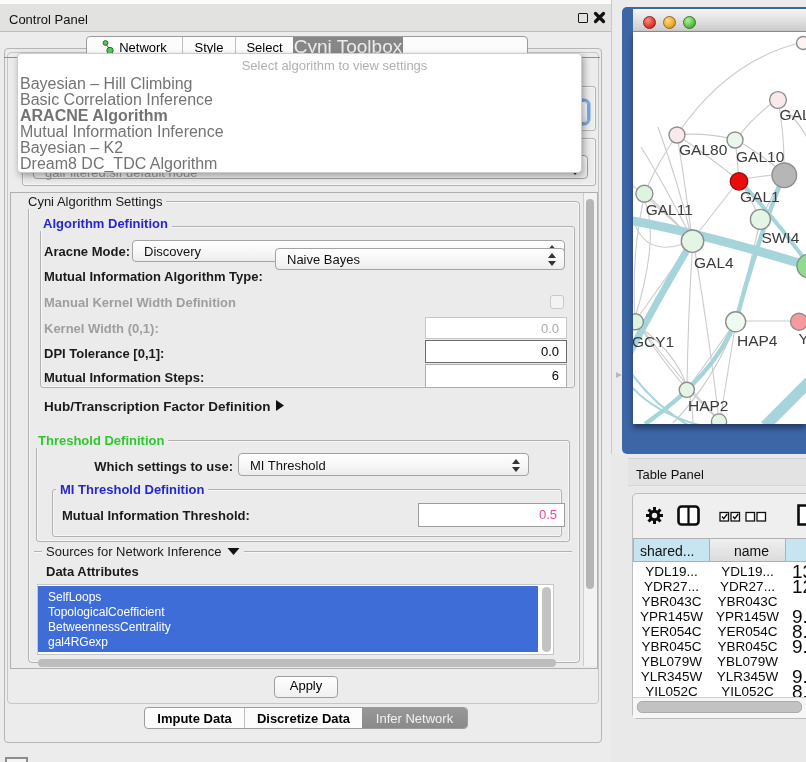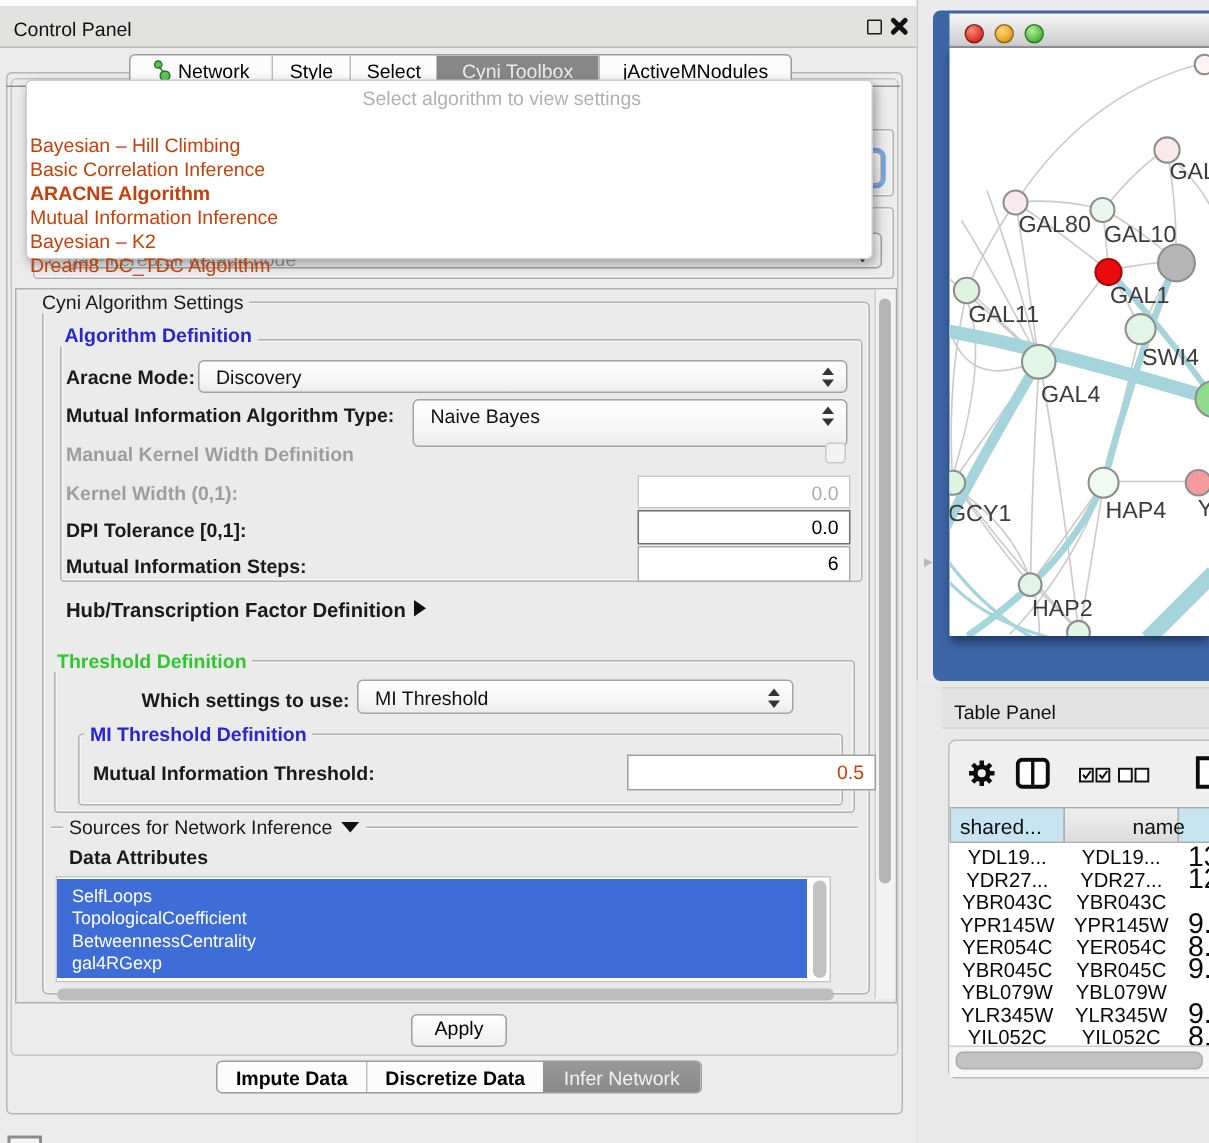--- a/index.html
+++ b/index.html
@@ -37,22 +37,21 @@
 <div class="ab" style="left:4px;top:57px;width:596px;height:1px;background:#8e8e8e"></div>
 <div class="ab" style="left:86px;top:36px;width:442px;height:22px;background:#fcfcfc;border:1px solid #9c9c9c;border-radius:4px;box-sizing:border-box;display:flex;overflow:hidden">
  <div style="width:95px;display:flex;align-items:center;justify-content:center;border-right:1px solid #bdbdbd;font-size:13px">
    <svg width="13" height="15" viewBox="0 0 13 15" style="margin-right:4px">
         <circle cx="3.5" cy="3" r="2.4" fill="#57c957" stroke="#1d7a1d"></circle>
         <circle cx="8" cy="10.5" r="3.2" fill="#57c957" stroke="#1d7a1d"></circle>
         <path d="M4 4.5 L7 8" stroke="#555" stroke-width="1"></path>
       </svg>Network</div>
  <div style="width:52px;display:flex;align-items:center;justify-content:center;border-right:1px solid #bdbdbd;font-size:13px">Style</div>
  <div style="width:57px;display:flex;align-items:center;justify-content:center;font-size:13px">Select</div>
- <div style="width:110px;display:flex;align-items:center;justify-content:center;font-size:13px;background:#878787;color:#ededed">Cyni Toolbox</div>
- <div style="width:128px;display:flex;align-items:center;justify-content:center;border-left:1px solid #bdbdbd;font-size:13px">jActiveMNodules</div>
+ <div style="width:110px;display:flex;align-items:center;justify-content:center;font-size:19px;background:#878787;color:#ededed">Cyni Toolbox</div>
 </div>
 
 <div class="ab grp" style="left:22px;top:86px;width:572px;height:43px"></div>
 <div class="ab combo" style="left:35px;top:101px;width:553px;height:22px;box-shadow:0 0 0 2.5px rgba(90,156,231,.85)">
     <div class="arr" style="top:0"></div>
   </div>
 <div class="ab grp" style="left:22px;top:138px;width:572px;height:46px"></div>
 <div class="ab combo" style="left:33px;top:155px;width:555px;height:24px">
     <div class="tx" style="color:#9a9a9a;top:9px">galFiltered.sif default node</div>
     <div class="arr" style="top:2px"></div>
@@ -68,21 +67,21 @@
 <div class="ab grp" style="left:40px;top:226px;width:533px;height:160px"></div>
 <div class="ab gl b" style="left:39px;top:216px;color:#2727cf">Algorithm Definition</div>
 
 <div class="ab lbl" style="left:44px;top:244px">Aracne Mode:</div>
 <div class="ab combo" style="left:132px;top:240px;width:433px;height:22px">
     <div class="tx">Discovery</div>
     <div class="arr" style="top:0"></div>
   </div>
 
 <div class="ab lbl" style="left:44px;top:269px">Mutual Information Algorithm Type:</div>
-<div class="ab combo" style="left:275px;top:266px;width:290px;height:32px">
+<div class="ab combo" style="left:275px;top:248px;width:290px;height:22px">
     <div class="tx">Naive Bayes</div>
     <div class="arr" style="top:0"></div>
   </div>
 
 <div class="ab lbl dis" style="left:44px;top:295px">Manual Kernel Width Definition</div>
 <div class="ab" style="left:550px;top:295px;width:12px;height:12px;background:#f3f3f3;border:1px solid #c9c9c9;border-radius:3px"></div>
 
 <div class="ab lbl dis" style="left:44px;top:321px">Kernel Width (0,1):</div>
 <div class="fld" style="left:425px;top:317px;width:142px;height:22px;border-color:#c6c6c6;color:#ababab">0.0</div>
 
@@ -102,21 +101,21 @@
 
 <div class="ab lbl" style="right:573px;top:459px">Which settings to use:</div>
 <div class="ab combo" style="left:238px;top:453px;width:291px;height:23px">
     <div class="tx" style="top:4px">MI Threshold</div>
     <div class="arr" style="top:1px"></div>
   </div>
 
 <div class="ab grp" style="left:52px;top:489px;width:508px;height:46px"></div>
 <div class="ab gl b" style="left:56px;top:482px;color:#2727cf">MI Threshold Definition</div>
 <div class="ab lbl" style="left:62px;top:508px">Mutual Information Threshold:</div>
-<div class="fld" style="left:418px;top:503px;width:166px;height:24px;color:#c2410c;border-color:#9d9d9d">0.5</div>
+<div class="fld" style="left:418px;top:503px;width:147px;height:24px;color:#ec4899;border-color:#9d9d9d">0.5</div>
 
 <div class="ab" style="left:34px;top:551px;width:538px;height:1px;background:#b2b2b2;box-shadow:0 1px 0 rgba(255,255,255,.6)"></div>
 <div class="ab gl" style="left:42px;top:544px;color:#1a1a1a">Sources for Network Inference <svg width="13" height="9" style="margin-left:2px">
       <path d="M0.5 1 L12.5 1 L6.5 8 Z" fill="#111"></path>
     </svg></div>
 <div class="ab lbl" style="left:46px;top:564px">Data Attributes</div>
 
 <div class="ab" style="left:37px;top:584px;width:517px;height:71px;background:#fff;border:1px solid #c6c6c6;box-sizing:border-box"></div>
 <div class="ab" style="left:37.5px;top:586px;width:500px;height:66px;background:#3e6dd8"></div>
 <div class="ab" style="left:48px;top:589.5px;font-size:12px;color:#fff;line-height:15.2px">SelfLoops<br>TopologicalCoefficient<br>BetweennessCentrality<br>gal4RGexp</div>
@@ -126,21 +125,21 @@
 <div class="ab" style="left:274px;top:676px;width:62px;height:19px;background:linear-gradient(#ffffff,#f0f0f0);border:1px solid #9f9f9f;border-radius:4px;text-align:center;font-size:13px;padding-top:1px;box-sizing:content-box">Apply</div>
 
 <div class="ab" style="left:144px;top:707px;width:324px;height:22px;background:#fcfcfc;border:1px solid #9c9c9c;border-radius:4px;box-sizing:border-box;display:flex;overflow:hidden">
  <div style="width:99px;display:flex;align-items:center;justify-content:center;border-right:1px solid #bdbdbd;font-size:13px;font-weight:bold">Impute Data</div>
  <div style="width:117px;display:flex;align-items:center;justify-content:center;font-size:13px;font-weight:bold">Discretize Data</div>
  <div style="flex:1;display:flex;align-items:center;justify-content:center;font-size:13px;background:linear-gradient(#989898,#8a8a8a);color:#f2f2f2">Infer Network</div>
 </div>
 
 <div class="ab" style="left:17px;top:53px;width:563px;height:118px;background:#fff;border:1px solid #cccccc;border-radius:4px;box-shadow:2px 3px 7px rgba(0,0,0,.35)"></div>
 <div class="ab" style="left:17px;top:58px;width:635px;text-align:center;font-size:13px;color:#b0b0b0">Select algorithm to view settings</div>
-<div class="ab" style="left:20px;top:89px;font-size:13px;color:#c2410c;line-height:16px;white-space:nowrap">Bayesian – Hill Climbing<br>Basic Correlation Inference<br><span class="b">ARACNE Algorithm</span><br>Mutual Information Inference<br>Bayesian – K2<br>Dream8 DC_TDC Algorithm</div>
+<div class="ab" style="left:20px;top:76px;font-size:16px;color:#737373;line-height:16px;white-space:nowrap">Bayesian – Hill Climbing<br>Basic Correlation Inference<br><span class="b">ARACNE Algorithm</span><br>Mutual Information Inference<br>Bayesian – K2<br>Dream8 DC_TDC Algorithm</div>
 
 <div class="ab" style="left:5px;top:757px;width:19px;height:8px;background:#f5f5f5;border:2px solid #8d8d8d"></div>
 
 <div class="ab" style="left:622px;top:7px;width:184px;height:447px;background:#3d66a6;border-radius:5px 0 0 5px"></div>
 <div class="ab" style="left:633px;top:9px;width:173px;height:22px;background:linear-gradient(#f7f7f7,#cbcbcb);border-bottom:1px solid #8f8f8f"></div>
 <div class="ab" style="left:643px;top:16px;width:11px;height:11px;border-radius:50%;background:radial-gradient(circle at 35% 30%,#f98d80,#e23b2e 60%,#9c1f12);border:.5px solid #8c2018"></div>
 <div class="ab" style="left:663px;top:16px;width:11px;height:11px;border-radius:50%;background:radial-gradient(circle at 35% 30%,#ffd97a,#eca930 60%,#aa7014);border:.5px solid #96681a"></div>
 <div class="ab" style="left:683px;top:16px;width:11px;height:11px;border-radius:50%;background:radial-gradient(circle at 35% 30%,#b3eda0,#5cc244 60%,#2f8c1e);border:.5px solid #2e7d1e"></div>
 
 <svg class="ab" style="left:633px;top:32px;background:#fff;box-shadow:0 4px 6px rgba(0,0,20,.45)" width="173" height="392" viewBox="0 0 173 392">
@@ -262,18 +261,18 @@
   </svg>
 <svg class="ab" style="left:797px;top:504px" width="10" height="22" viewBox="0 0 10 22">
 <path d="M1.5 1.5 H14 V20.5 H1.5 Z" fill="#fff" stroke="#0c0c0c" stroke-width="2.6"></path>
   </svg>
 
 <div class="ab" style="left:633px;top:538px;width:173px;height:160px;background:#fff;overflow:hidden"></div>
 <div class="ab" style="left:633px;top:538px;width:77px;height:24px;background:#c7e5f0;border:1px solid #b0b0b0;box-sizing:border-box"></div>
 <div class="ab" style="left:709px;top:538px;width:77px;height:24px;background:linear-gradient(#efefef,#dcdcdc);border:1px solid #b0b0b0;box-sizing:border-box"></div>
 <div class="ab" style="left:785px;top:538px;width:21px;height:24px;background:#c7e5f0;border:1px solid #b0b0b0;border-right:none;box-sizing:border-box"></div>
 <div class="ab" style="left:640px;top:543px;width:77px;text-align:left;font-size:14px;color:#111">shared...</div>
-<div class="ab" style="left:713px;top:543px;width:77px;text-align:right;font-size:14px;color:#111">name</div>
+<div class="ab" style="left:713px;top:543px;width:77px;text-align:center;font-size:14px;color:#111">name</div>
 <div class="ab" style="left:633px;top:564px;width:77px;text-align:center;font-size:13.5px;color:#0a0a0a;line-height:15px">YDL19...<br>YDR27...<br>YBR043C<br>YPR145W<br>YER054C<br>YBR045C<br>YBL079W<br>YLR345W<br>YIL052C</div>
 <div class="ab" style="left:709px;top:564px;width:77px;text-align:center;font-size:13.5px;color:#0a0a0a;line-height:15px">YDL19...<br>YDR27...<br>YBR043C<br>YPR145W<br>YER054C<br>YBR045C<br>YBL079W<br>YLR345W<br>YIL052C</div>
 <div class="ab" style="left:792px;top:564px;font-size:19px;color:#0a0a0a;line-height:15px;white-space:pre">13<br>12<br> <br>9.<br>8.<br>9.<br> <br>9.<br>8.</div>
 <div class="ab" style="left:633px;top:697px;width:173px;height:20px;background:#f6f6f6;border-top:1px solid #cfcfcf"></div>
 <div class="ab" style="left:637px;top:701px;width:163px;height:10px;background:#c2c2c2;border-radius:5px;border:1px solid #ababab"></div>
 
 </body></html>

